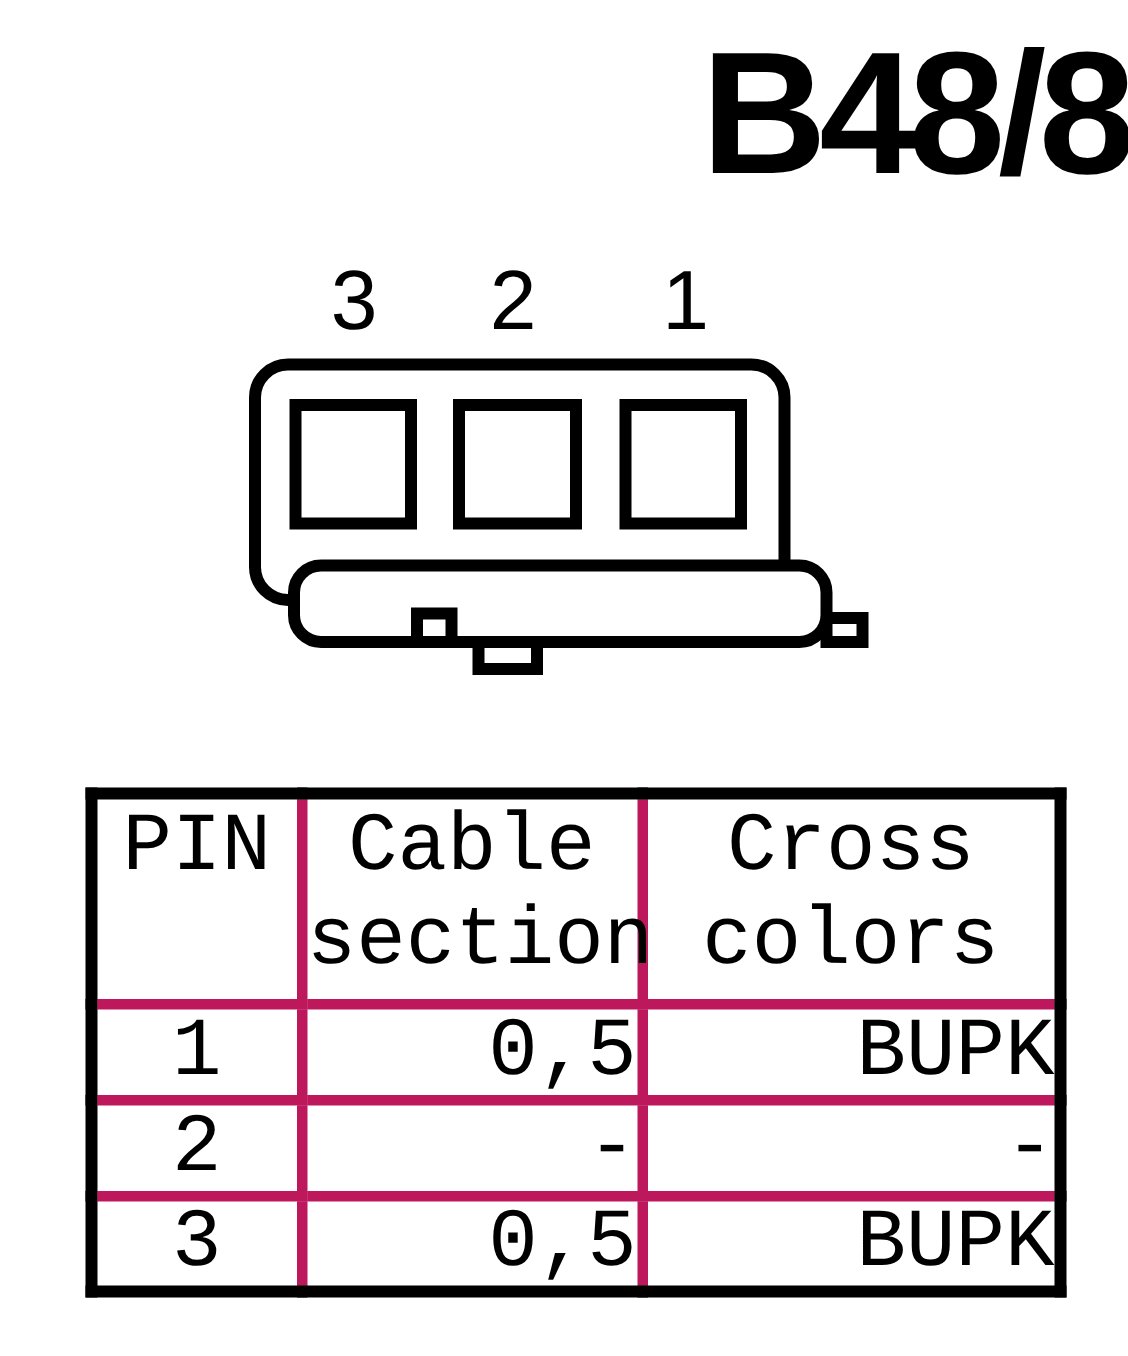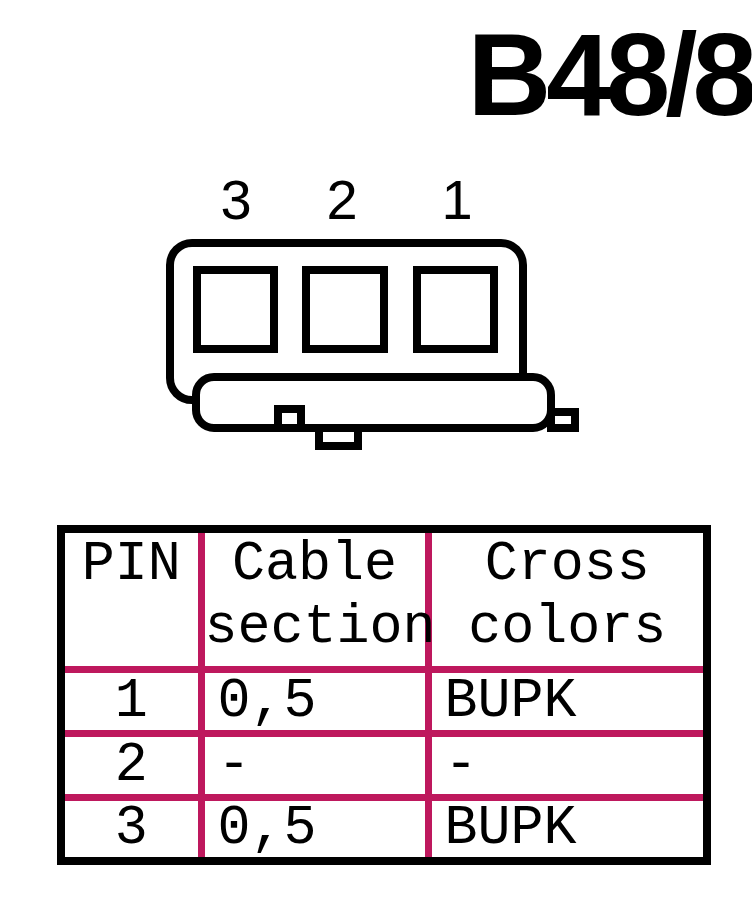--- a/index.html
+++ b/index.html
@@ -68,21 +68,21 @@
   }
   table.pin-table tr.data td {
     vertical-align: middle;
     line-height: 1;
   }
   table.pin-table td.c1 {
     text-align: center;
   }
   table.pin-table td.c2,
   table.pin-table td.c3 {
-    text-align: left;
+    text-align: right;
     padding-left: 13px;
   }
 </style>
 </head>
 <body>
 
 <div class="page-title">B48/8</div>
 
 <svg class="connector-svg" width="752" height="480" viewBox="0 0 752 480" xmlns="http://www.w3.org/2000/svg">
 

